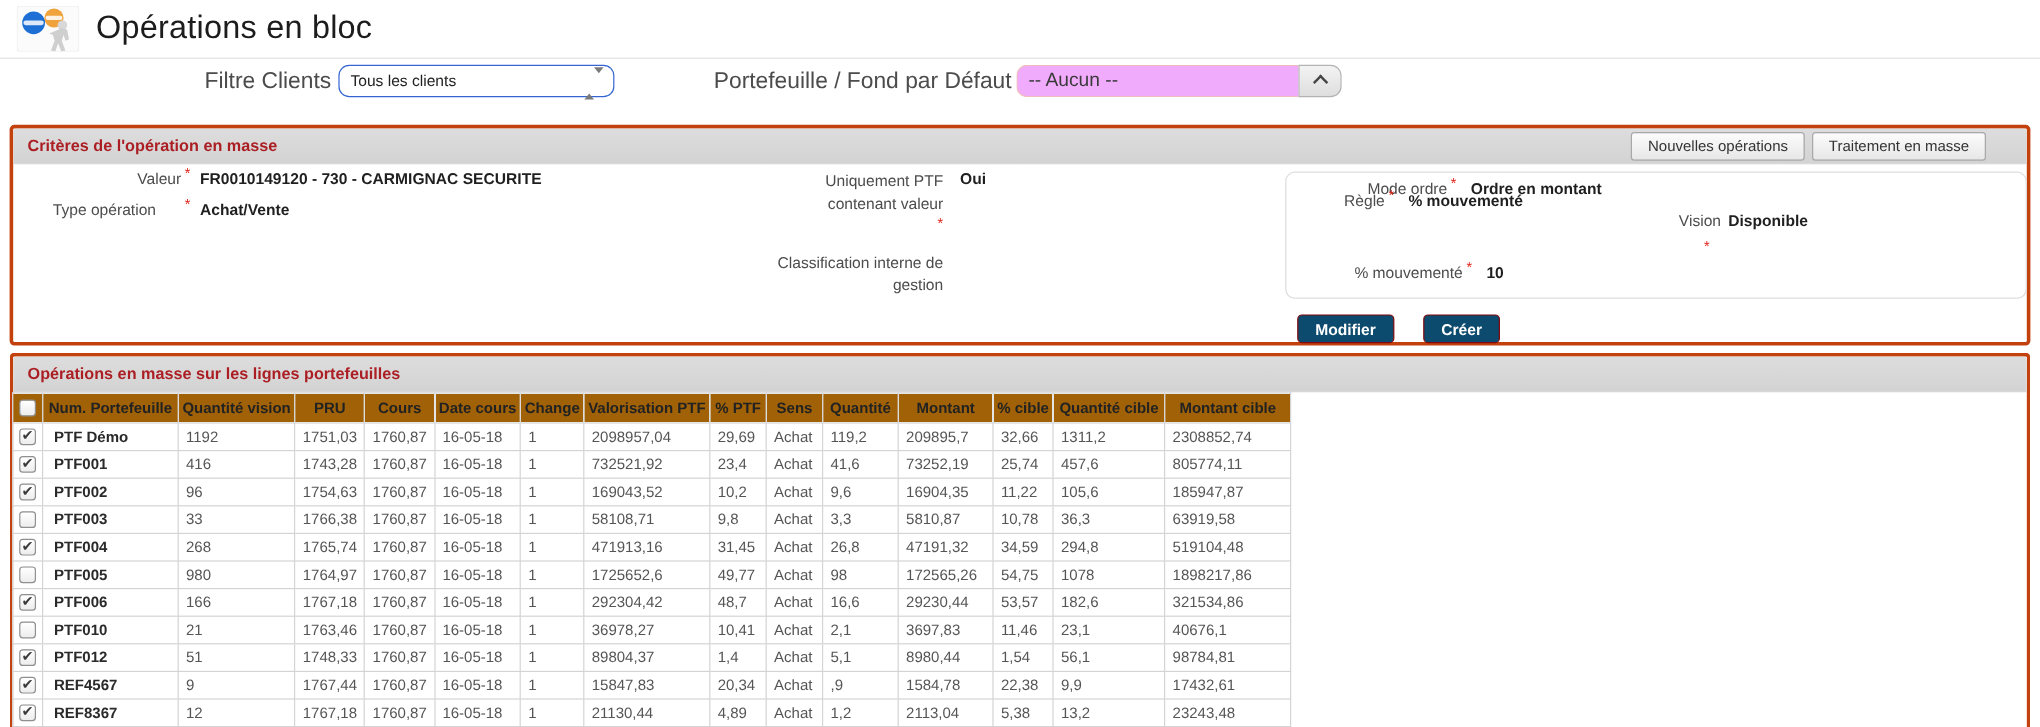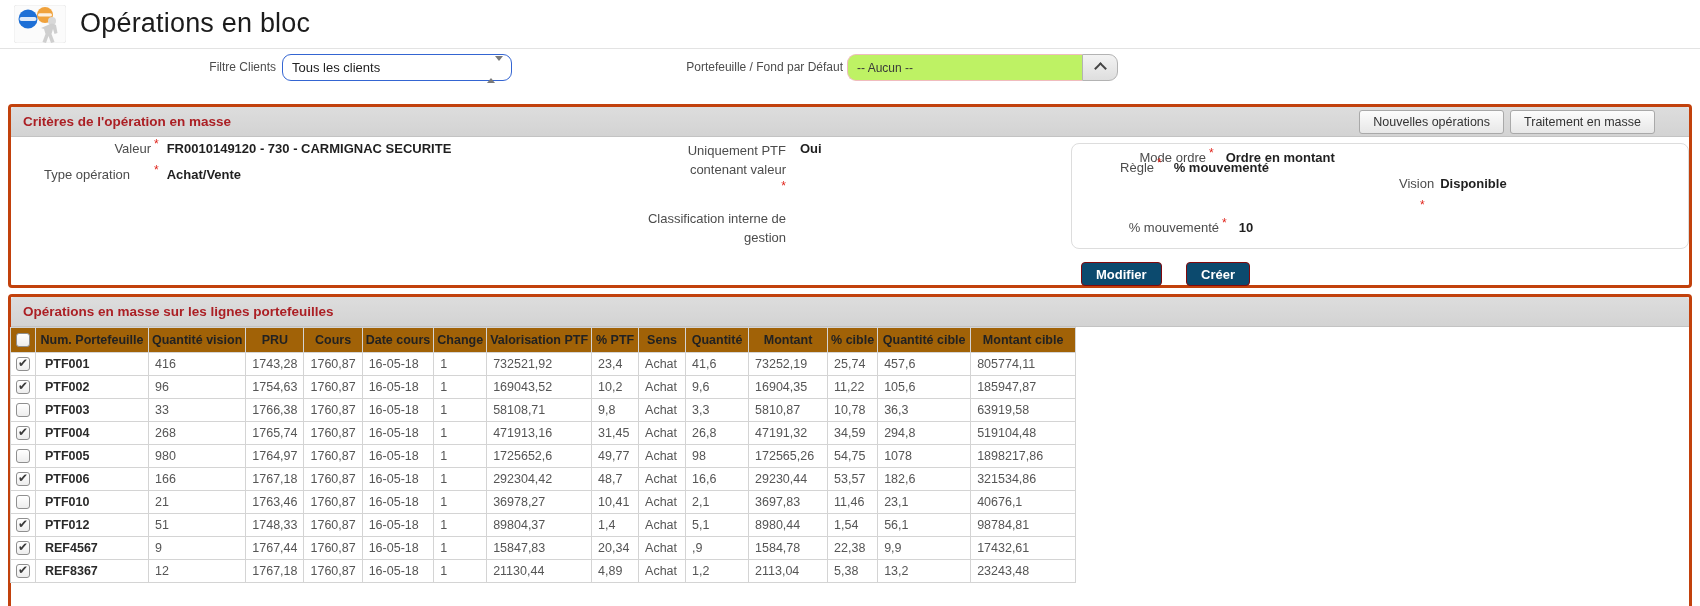--- a/index.html
+++ b/index.html
@@ -6,27 +6,27 @@
   html,body { background:#fff; }
   body { font-family:"Liberation Sans", sans-serif; }
   .page { position:relative; width:1700px; height:606px; background:#fff; overflow:hidden; }
 
   
   .app-icon { position:absolute; left:14px; top:5px; }
   .page-title { position:absolute; left:80px; top:8px; font-size:27px; font-weight:400; color:#1c1c1c; letter-spacing:.2px; }
   .header-divider { position:absolute; left:0; top:48px; width:1700px; height:1px; background:#e3e3e3; }
 
   
-  .flt-label { position:absolute; top:54px; height:27px; line-height:27px; font-size:12px; color:#4c4c4c; text-align:right; white-space:nowrap; }
+  .flt-label { position:absolute; top:54px; height:27px; line-height:27px; font-size:19px; color:#4c4c4c; text-align:right; white-space:nowrap; }
   .client-select-wrap { position:absolute; left:282px; top:54px; width:230px; height:27px; }
   .client-select { appearance:none; -webkit-appearance:none; width:230px; height:27px; border:1.5px solid #3465d2; border-radius:9px; background:#fff; font-family:inherit; font-size:13px; color:#222; padding:0 24px 0 9px; cursor:pointer; }
   .updown { position:absolute; right:9px; top:7px; pointer-events:none; }
   .updown .tri-up { width:0;height:0;border-left:4px solid transparent;border-right:4px solid transparent;border-bottom:5px solid #7a7a7a; margin-bottom:3px;}
   .updown .tri-dn { width:0;height:0;border-left:4px solid transparent;border-right:4px solid transparent;border-top:5px solid #7a7a7a;}
-  .ptf-input { position:absolute; left:847px; top:54px; width:235px; height:27px; border:1px solid #f0bcbe; border-right:none; border-radius:9px 0 0 9px; background:#bef264; font-family:inherit; font-size:12px; color:#3a3a3a; padding:0 9px; }
+  .ptf-input { position:absolute; left:847px; top:54px; width:235px; height:27px; border:1px solid #f0bcbe; border-right:none; border-radius:9px 0 0 9px; background:#f0abfc; font-family:inherit; font-size:16px; color:#3a3a3a; padding:0 9px; }
   .ptf-btn { position:absolute; left:1082px; top:54px; width:36px; height:27px; border:1px solid #b3b3b3; border-radius:0 9px 9px 0; background:linear-gradient(#f3f3f3,#dedede); cursor:pointer; }
   .chevron-up { display:inline-block; width:9px; height:9px; border-left:2px solid #454545; border-top:2px solid #454545; transform:rotate(45deg); margin-top:4px; }
 
   
   .panel { position:absolute; background:#fff; border:3px solid #c2410c; border-radius:4px; }
   .criteria-panel { left:8px; top:104px; width:1684px; height:184px; }
   .table-panel { left:8px; top:294px; width:1684px; height:380px; border-bottom:none; border-radius:4px 4px 0 0; }
   .panel-titlebar { height:30px; background:linear-gradient(#dddddd,#d3d3d3); border-bottom:1px solid #c3c3c3; display:flex; align-items:center; padding:0 34px 0 12px; border-radius:3px 3px 0 0; }
   .panel-title { color:#ab1f24; font-size:13.5px; font-weight:600; }
   .tb-buttons { margin-left:auto; display:flex; gap:6px; }
@@ -184,20 +184,37 @@
             <th>Quantité</th>
             <th>Montant</th>
             <th>% cible</th>
             <th>Quantité cible</th>
             <th>Montant cible</th>
           </tr>
         </thead>
       <tbody>
           <tr>
             <td class="cb"><input type="checkbox" checked="" style=""></td>
+            <td class="name">PTF Démo</td>
+            <td>1192</td>
+            <td>1751,03</td>
+            <td>1760,87</td>
+            <td>16-05-18</td>
+            <td>1</td>
+            <td>2098957,04</td>
+            <td>29,69</td>
+            <td>Achat</td>
+            <td>119,2</td>
+            <td>209895,7</td>
+            <td>32,66</td>
+            <td>1311,2</td>
+            <td>2308852,74</td>
+          </tr>
+          <tr>
+            <td class="cb"><input type="checkbox" checked="" style=""></td>
             <td class="name">PTF001</td>
             <td>416</td>
             <td>1743,28</td>
             <td>1760,87</td>
             <td>16-05-18</td>
             <td>1</td>
             <td>732521,92</td>
             <td>23,4</td>
             <td>Achat</td>
             <td>41,6</td>

